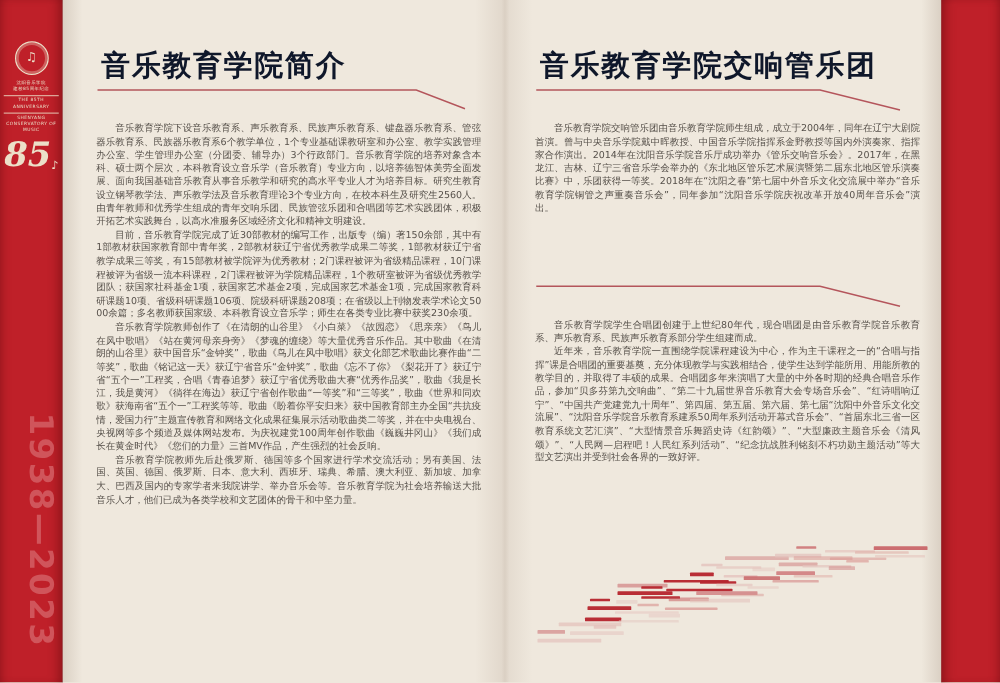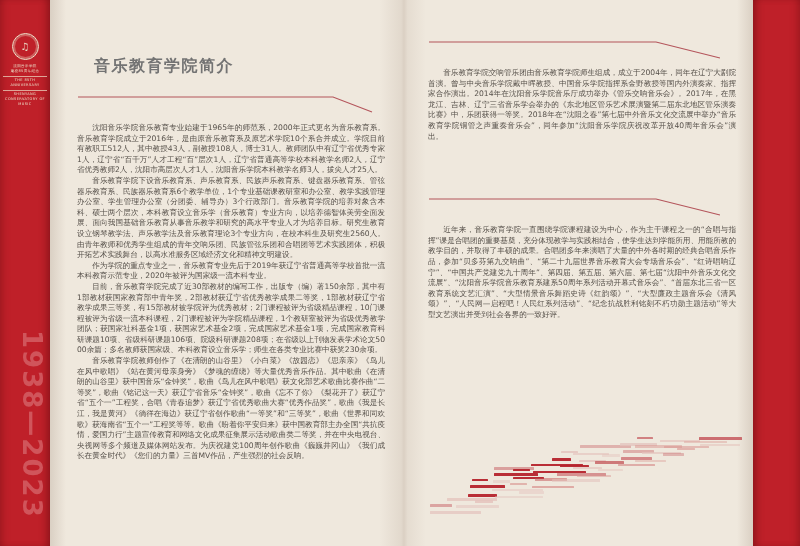--- a/index.html
+++ b/index.html
@@ -32,22 +32,22 @@
   
   .page-shadow-left{position:absolute;left:50px;top:0;width:16px;height:546px;
     background:linear-gradient(to right,rgba(90,60,40,.14),rgba(90,60,40,0));}
   .page-shadow-right{position:absolute;left:737px;top:0;width:16px;height:546px;
     background:linear-gradient(to left,rgba(90,60,40,.14),rgba(90,60,40,0));}
   .gutter{position:absolute;left:380px;top:0;width:46px;height:546px;
     background:linear-gradient(to right,rgba(110,80,60,0),rgba(110,80,60,.10) 46%,rgba(110,80,60,.16) 52%,rgba(110,80,60,.08) 60%,rgba(110,80,60,0));}
   .page-inner{position:absolute;top:36px;width:308px;}
   .page-inner-left{left:77px;}
   .page-inner-right{left:428px;}
-  h2.title{margin:17px;font-size:16px;line-height:26px;font-weight:800;
-    letter-spacing:1.5px;color:#737373;}
+  h2.title{margin:4px;font-size:23px;line-height:26px;font-weight:800;
+    letter-spacing:1.5px;color:#0f172a;}
   .rule{display:block;margin:5px 0 9px 0;}
   .rule polyline{fill:none;stroke:#b4555b;stroke-width:1.1;}
   .body-text{color:#56504a;font-size:7.6px;line-height:10.6px;}
   .body-text p{margin:0;text-indent:2em;text-align:justify;text-justify:inter-character;word-break:break-all;}
   .section-2{margin-top:56px;}
   
   .deco{position:absolute;left:430px;top:434px;width:302px;height:86px;}
   .deco .bar{position:absolute;height:2.6px;border-radius:.5px;}
 </style>
 </head>
@@ -56,42 +56,43 @@
 <div class="page-shadow-left"></div>
 <div class="page-shadow-right"></div>
 <div class="gutter"></div>
 
 <div class="page-inner page-inner-left">
   <h2 class="title">音乐教育学院简介</h2>
   <svg class="rule" width="300" height="18">
     <polyline points="1,1 256,1 295,16"></polyline>
   </svg>
   <div class="body-text">
-      <p>沈阳音乐学院音乐教育专业始建于1965年的师范系，2000年正式更名为音乐教育系。音乐教育学院成立于2016年，是由原音乐教育系及原艺术学院10个系合并成立。学院目前有教职工512人，其中教授43人，副教授108人，博士31人。教师团队中有辽宁省优秀专家1人，辽宁省“百千万”人才工程“百”层次1人，辽宁省普通高等学校本科教学名师2人，辽宁省优秀教师2人，沈阳市高层次人才1人，沈阳音乐学院本科教学名师3人，拔尖人才25人。</p>
       <p>音乐教育学院下设音乐教育系、声乐教育系、民族声乐教育系、键盘器乐教育系、管弦器乐教育系、民族器乐教育系6个教学单位，1个专业基础课教研室和办公室、教学实践管理办公室、学生管理办公室（分团委、辅导办）3个行政部门。音乐教育学院的培养对象含本科、硕士两个层次，本科教育设立音乐学（音乐教育）专业方向，以培养德智体美劳全面发展、面向我国基础音乐教育从事音乐教学和研究的高水平专业人才为培养目标。研究生教育设立钢琴教学法、声乐教学法及音乐教育理论3个专业方向，在校本科生及研究生2560人。由青年教师和优秀学生组成的青年交响乐团、民族管弦乐团和合唱团等艺术实践团体，积极开拓艺术实践舞台，以高水准服务区域经济文化和精神文明建设。</p>
-      <p>作为学院的重点专业之一，音乐教育专业先后于2019年获辽宁省普通高等学校首批一流本科教育示范专业，2020年被评为国家级一流本科专业。</p>
       <p>目前，音乐教育学院完成了近30部教材的编写工作，出版专（编）著150余部，其中有1部教材获国家教育部中青年奖，2部教材获辽宁省优秀教学成果二等奖，1部教材获辽宁省教学成果三等奖，有15部教材被学院评为优秀教材；2门课程被评为省级精品课程，10门课程被评为省级一流本科课程，2门课程被评为学院精品课程，1个教研室被评为省级优秀教学团队；获国家社科基金1项，获国家艺术基金2项，完成国家艺术基金1项，完成国家教育科研课题10项、省级科研课题106项、院级科研课题208项；在省级以上刊物发表学术论文5000余篇；多名教师获国家级、本科教育设立音乐学；师生在各类专业比赛中获奖230余项。</p>
       <p>音乐教育学院教师创作了《在清朗的山谷里》《小白菜》《故园恋》《思亲亲》《鸟儿在风中歌唱》《站在黄河母亲身旁》《梦魂的缠绕》等大量优秀音乐作品。其中歌曲《在清朗的山谷里》获中国音乐“金钟奖”，歌曲《鸟儿在风中歌唱》获文化部艺术歌曲比赛作曲“二等奖”，歌曲《铭记这一天》获辽宁省音乐“金钟奖”，歌曲《忘不了你》《梨花开了》获辽宁省“五个一”工程奖，合唱《青春追梦》获辽宁省优秀歌曲大赛“优秀作品奖”，歌曲《我是长江，我是黄河》《徜徉在海边》获辽宁省创作歌曲“一等奖”和“三等奖”，歌曲《世界和同欢歌》获海南省“五个一”工程奖等等。歌曲《盼着你平安归来》获中国教育部主办全国“共抗疫情，爱国力行”主题宣传教育和网络文化成果征集展示活动歌曲类二等奖，并在中央电视台、央视网等多个频道及媒体网站发布。为庆祝建党100周年创作歌曲《巍巍井冈山》《我们成长在黄金时代》《您们的力量》三首MV作品，产生强烈的社会反响。</p>
+      <p>音乐教育学院教师先后赴俄罗斯、德国等多个国家进行学术交流活动；另有美国、法国、英国、德国、俄罗斯、日本、意大利、西班牙、瑞典、希腊、澳大利亚、新加坡、加拿大、巴西及国内的专家学者来我院讲学、举办音乐会等。音乐教育学院为社会培养输送大批音乐人才，他们已成为各类学校和文艺团体的骨干和中坚力量。</p>
     </div>
 </div>
 
 <div class="page-inner page-inner-right">
   <div>
+    <h2 class="title">音乐教育学院交响管乐团</h2>
     <svg class="rule" width="300" height="18">
       <polyline points="1,1 228,1 292,17"></polyline>
     </svg>
     <div class="body-text">
         <p>音乐教育学院交响管乐团由音乐教育学院师生组成，成立于2004年，同年在辽宁大剧院首演。曾与中央音乐学院戴中晖教授、中国音乐学院指挥系金野教授等国内外演奏家、指挥家合作演出。2014年在沈阳音乐学院音乐厅成功举办《管乐交响音乐会》。2017年，在黑龙江、吉林、辽宁三省音乐学会举办的《东北地区管乐艺术展演暨第二届东北地区管乐演奏比赛》中，乐团获得一等奖。2018年在“沈阳之春”第七届中外音乐文化交流展中举办“音乐教育学院铜管之声重奏音乐会”，同年参加“沈阳音乐学院庆祝改革开放40周年音乐会”演出。</p>
       </div>
   </div>
   <div class="section-2">
     <svg class="rule" width="300" height="18">
       <polyline points="1,1 228,1 292,17"></polyline>
     </svg>
     <div class="body-text">
+        <p>音乐教育学院学生合唱团创建于上世纪80年代，现合唱团是由音乐教育学院音乐教育系、声乐教育系、民族声乐教育系部分学生组建而成。</p>
         <p>近年来，音乐教育学院一直围绕学院课程建设为中心，作为主干课程之一的“合唱与指挥”课是合唱团的重要基奠，充分体现教学与实践相结合，使学生达到学能所用、用能所教的教学目的，并取得了丰硕的成果。合唱团多年来演唱了大量的中外各时期的经典合唱音乐作品，参加“贝多芬第九交响曲”、“第二十九届世界音乐教育大会专场音乐会”、“红诗唱响辽宁”、“中国共产党建党九十周年”、第四届、第五届、第六届、第七届“沈阳中外音乐文化交流展”、“沈阳音乐学院音乐教育系建系50周年系列活动开幕式音乐会”、“首届东北三省一区教育系统文艺汇演”、“大型情景音乐舞蹈史诗《红韵颂》”、“大型廉政主题音乐会《清风颂》”、“人民网—启程吧！人民红系列活动”、“纪念抗战胜利铭刻不朽功勋主题活动”等大型文艺演出并受到社会各界的一致好评。</p>
       </div>
   </div>
 </div>
 
 <div class="deco">
     <div class="bar" style="left: 0.198187px; top: 77.1646px; width: 50.7677px; background: rgb(228, 195, 189); opacity: 0.726541;"></div>
     <div class="bar" style="left: 0.211161px; top: 70.1789px; width: 21.7693px; background: rgb(196, 85, 90); opacity: 0.463158;"></div>
     <div class="bar" style="left: 25.9703px; top: 71.3747px; width: 42.9953px; background: rgb(228, 195, 189); opacity: 0.530943;"></div>
     <div class="bar" style="left: 17.0457px; top: 64.1127px; width: 50.1794px; background: rgb(228, 195, 189); opacity: 0.769876;"></div>
@@ -144,20 +145,21 @@
 
 <div class="spine spine-left">
   <div class="spine-logo">
     <div class="seal">♫</div>
     <div class="logo-lines">
         <div>沈阳音乐学院</div>
         <div>建校85周年纪念</div>
         <div>THE 85TH ANNIVERSARY</div>
         <div>SHENYANG CONSERVATORY OF MUSIC</div>
       </div>
+    <div class="mark-85"><span>85</span><span class="note">♪</span></div>
   </div>
   <div class="rot wm" style="left:47px;top:330px;">1938—2023</div>
 </div>
 
 <div class="spine spine-right">
   
   
   
 </div>
 

